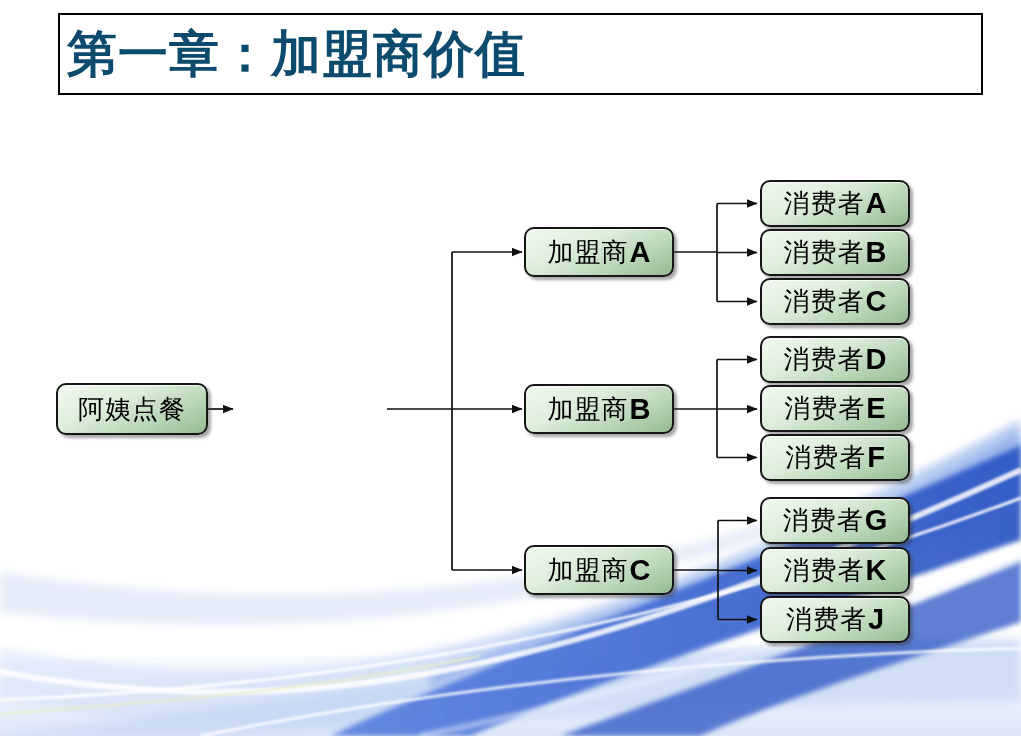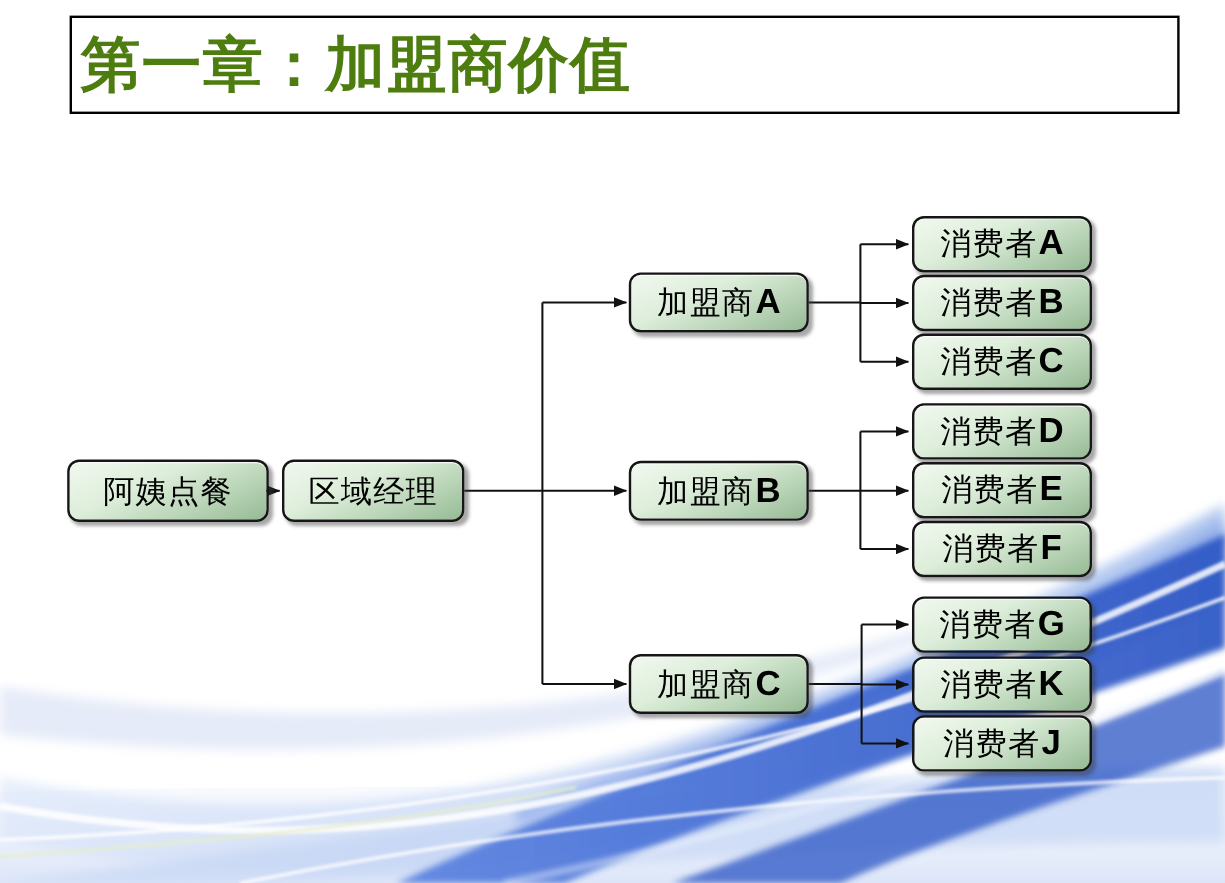--- a/index.html
+++ b/index.html
@@ -9,21 +9,21 @@
   }
   
   .waves{position:absolute;left:0;top:0;width:1021px;height:736px;z-index:1;}
   
   .title-box{
     position:absolute;left:58px;top:13px;width:921px;height:78px;
     border:2px solid #000;background:#fff;z-index:3;
     display:flex;align-items:center;
   }
   .title-text{
-    font-size:50px;font-weight:bold;color:#4d7c0f;
+    font-size:50px;font-weight:bold;color:#0c4a6e;
     padding-left:7px;letter-spacing:1px;white-space:nowrap;
   }
   
   .bullet-row{
     position:absolute;left:22px;top:112px;height:64px;z-index:3;
     display:flex;align-items:center;
   }
   .bullet-dot{
     width:13px;height:13px;border-radius:50%;background:#000;
     margin:6px 24px 0 4px;flex:0 0 auto;
@@ -119,27 +119,24 @@
       <path d="M717,409 L757,409" marker-end="url(#arr)"></path>
       <path d="M717,457.5 L757,457.5" marker-end="url(#arr)"></path>
 
       <path d="M674,570 H718 M718,520.5 V619.5"></path>
       <path d="M718,520.5 L757,520.5" marker-end="url(#arr)"></path>
       <path d="M718,570.5 L757,570.5" marker-end="url(#arr)"></path>
       <path d="M718,619.5 L757,619.5" marker-end="url(#arr)"></path>
     </g>
   </svg>
 
-  <div class="node" style="left:56px;top:383px;width:168px;height:52px;">
+  <div class="node" style="left:56px;top:383px;width:152px;height:52px;">
     <span class="cjk">阿姨点餐</span>
   </div>
 
-  <div class="node" style="left:235px;top:383px;width:152px;height:52px;">
-    <span class="cjk">区域经理</span>
-  </div>
 
   <div class="node" style="left:524px;top:227px;width:150px;height:50px;">
     <span class="cjk">加盟商</span>
       <span class="latin">A</span>
   </div>
   <div class="node" style="left:524px;top:384px;width:150px;height:50px;">
     <span class="cjk">加盟商</span>
       <span class="latin">B</span>
   </div>
   <div class="node" style="left:524px;top:545px;width:150px;height:50px;">

